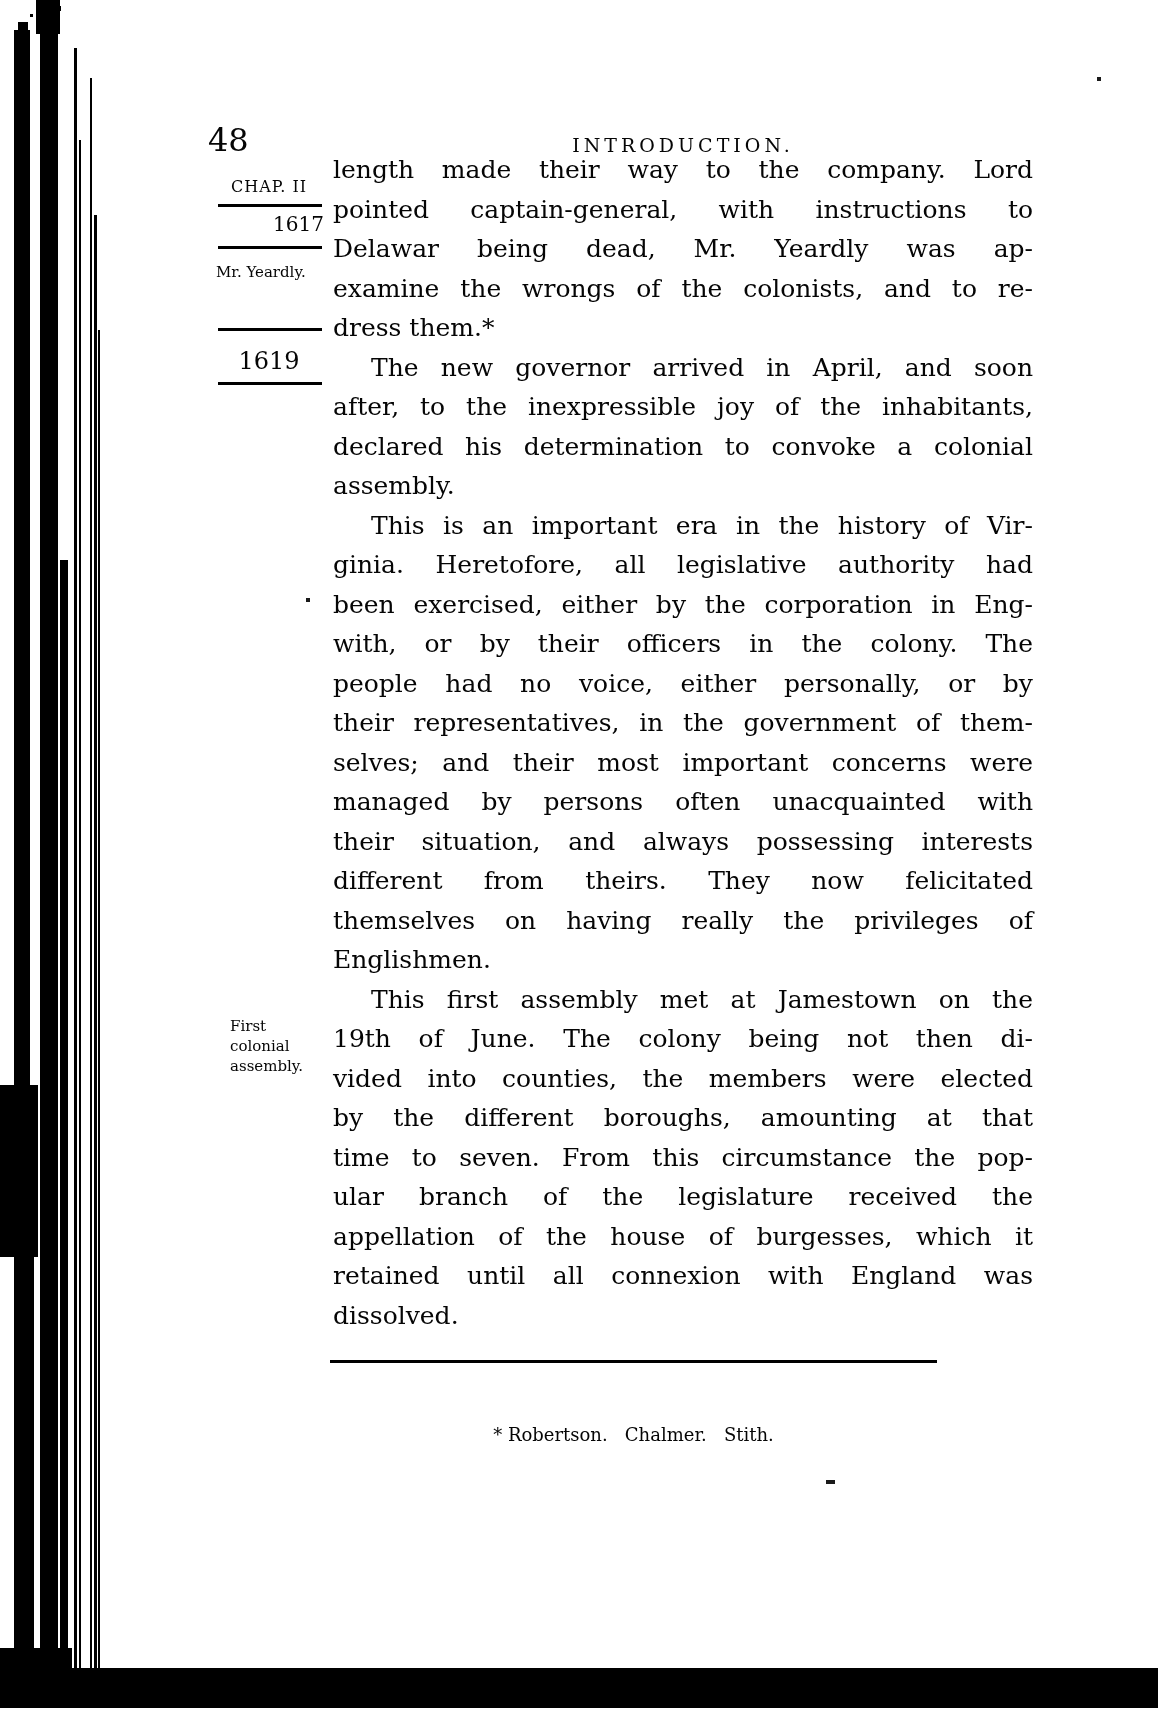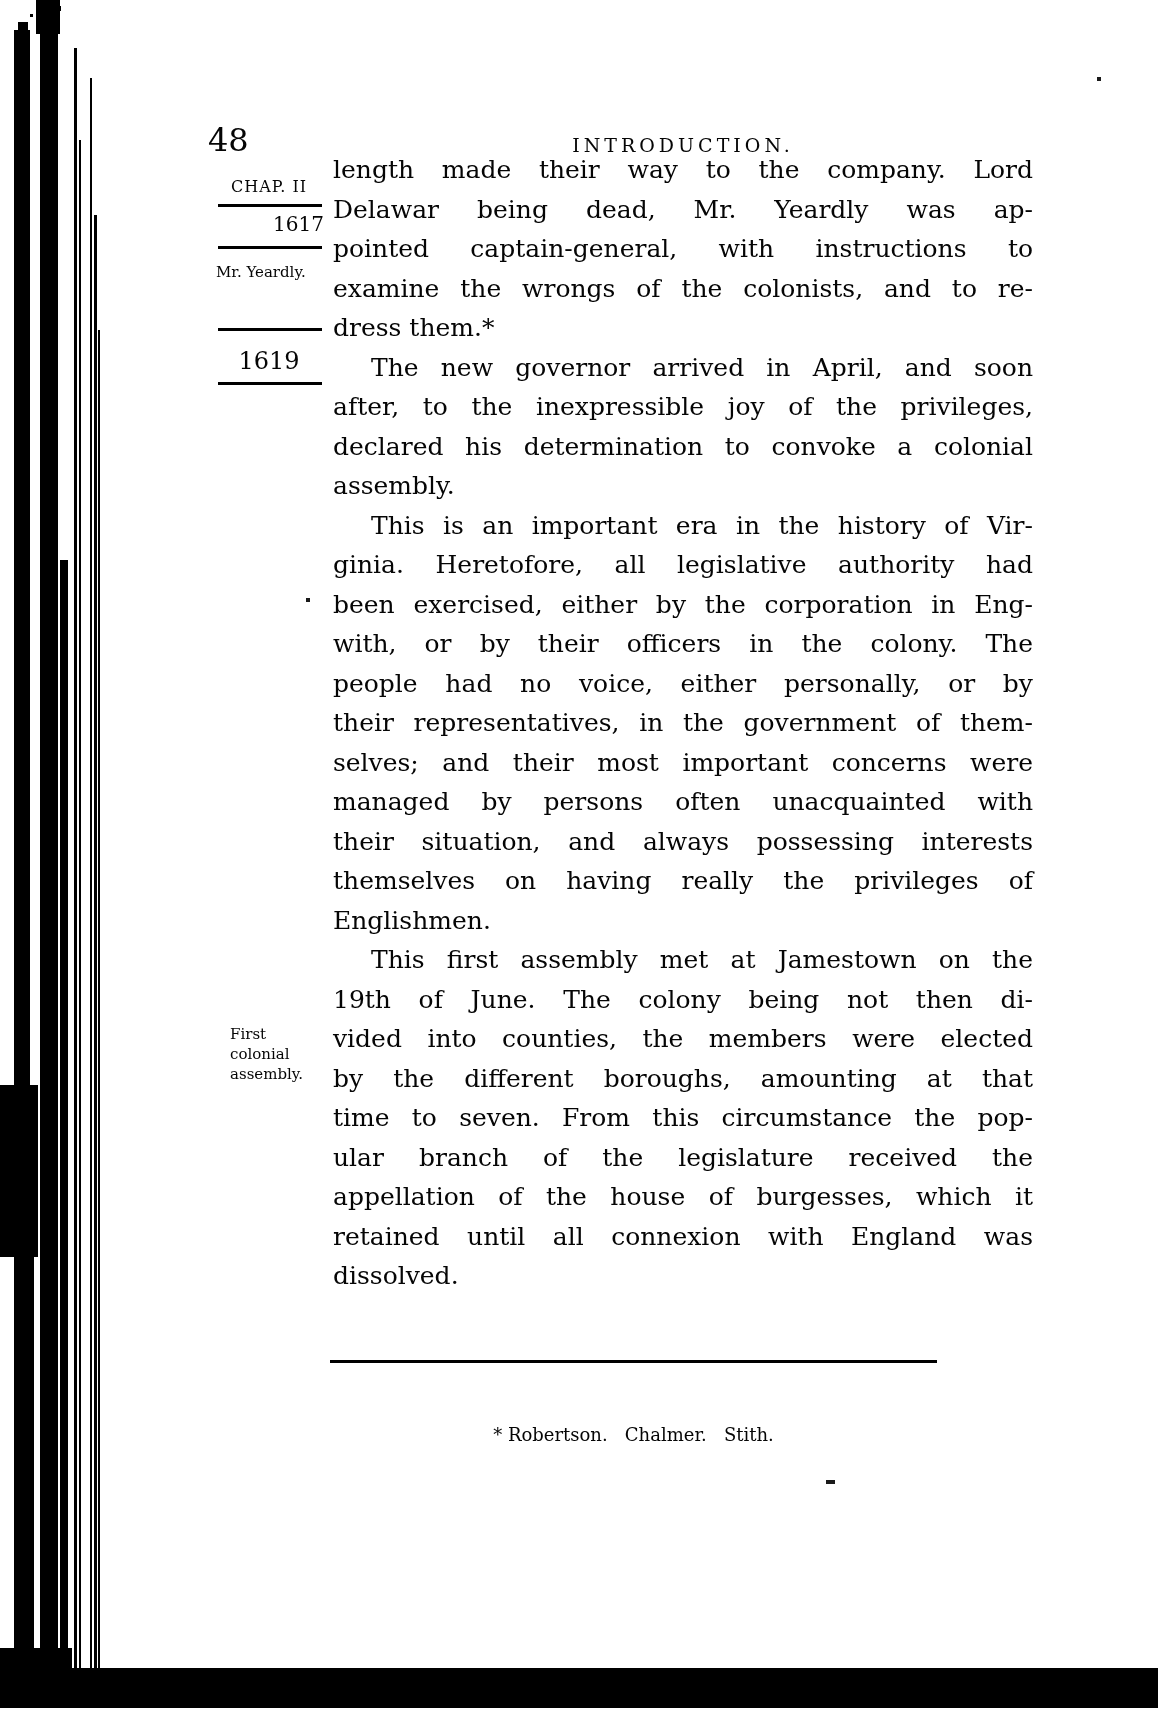--- a/index.html
+++ b/index.html
@@ -36,21 +36,21 @@
     position: absolute; left: 333px; top: 134px; width: 700px;
     text-align: center; font-size: 19px; letter-spacing: 4px;
   }
 
   
   .margin-note { position: absolute; left: 214px; width: 110px; text-align: center; }
   .mn-chap   { top: 177px; font-size: 16px; letter-spacing: 1px; }
   .mn-year1  { top: 212px; font-size: 20px; text-align: right; }
   .mn-name   { top: 263px; font-size: 15px; text-align: left; left: 216px; }
   .mn-year2  { top: 347px; font-size: 24px; }
-  .mn-assembly { top: 1016px; font-size: 15px; text-align: left; left: 230px; line-height: 20px; margin-top: 8px; }
+  .mn-assembly { top: 1016px; font-size: 15px; text-align: left; left: 230px; line-height: 20px; }
   .margin-rule {
     position: absolute; left: 218px; width: 104px; height: 3px; background: #000;
   }
   .mr1 { top: 204px; }
   .mr2 { top: 246px; }
   .mr3 { top: 328px; }
   .mr4 { top: 382px; }
 
   
   .body-col {
@@ -119,41 +119,42 @@
   <div class="margin-rule mr4"></div>
   <div class="margin-note mn-assembly">
     <div>First</div>
     <div>colonial</div>
     <div>assembly.</div>
   </div>
 
   <div class="body-col">
     <div class="para">
       <div class="line">length made their way to the company.  Lord</div>
+      <div class="line">pointed captain-general, with instructions to</div>
       <div class="line">Delawar being dead, Mr. Yeardly was ap-</div>
-      <div class="line">pointed captain-general, with instructions to</div>
       <div class="line">examine the wrongs of the colonists, and to re-</div>
       <div class="line end">dress them.*</div>
     </div>
     <div class="para">
       <div class="line ind">The new governor arrived in April, and soon</div>
-      <div class="line">after, to the inexpressible joy of the privileges,</div>
+      <div class="line">after, to the inexpressible joy of the inhabitants,</div>
       <div class="line">declared his determination to convoke a colonial</div>
       <div class="line end">assembly.</div>
     </div>
     <div class="para">
       <div class="line ind">This is an important era in the history of Vir-</div>
       <div class="line">ginia.  Heretofore, all legislative authority had</div>
       <div class="line">been exercised, either by the corporation in Eng-</div>
       <div class="line">with, or by their officers in the colony.  The</div>
       <div class="line">people had no voice, either personally, or by</div>
       <div class="line">their representatives, in the government of them-</div>
       <div class="line">selves; and their most important concerns were</div>
       <div class="line">managed by persons often unacquainted with</div>
       <div class="line">their situation, and always possessing interests</div>
+      <div class="line">different from theirs.  They now felicitated</div>
       <div class="line">themselves on having really the privileges of</div>
       <div class="line end">Englishmen.</div>
     </div>
     <div class="para">
       <div class="line ind">This first assembly met at Jamestown on the</div>
       <div class="line">19th of June.  The colony being not then di-</div>
       <div class="line">vided into counties, the members were elected</div>
       <div class="line">by the different boroughs, amounting at that</div>
       <div class="line">time to seven.  From this circumstance the pop-</div>
       <div class="line">ular branch of the legislature received the</div>

